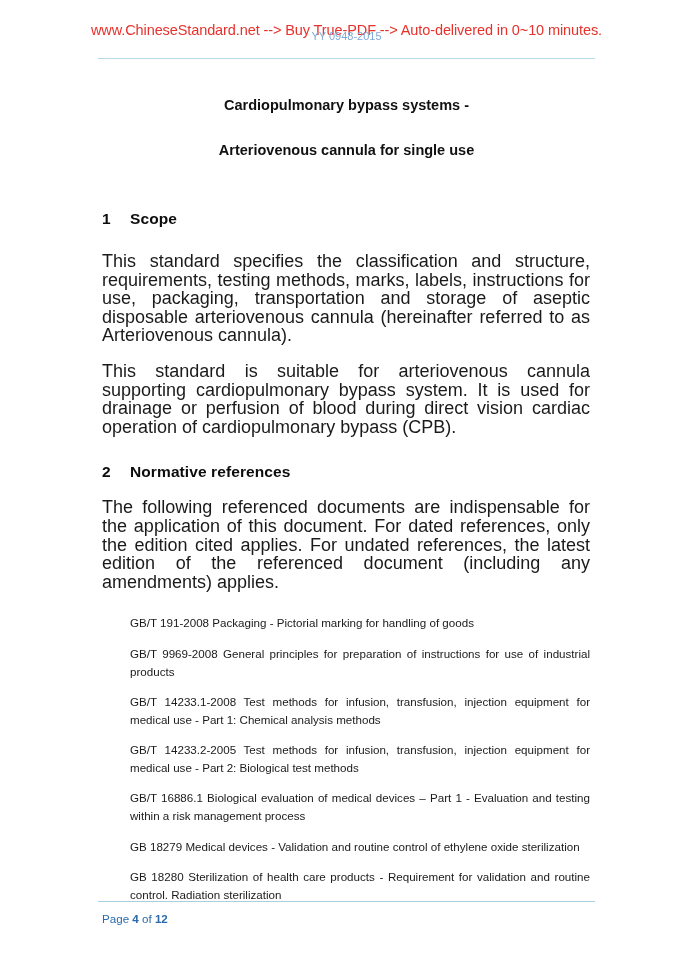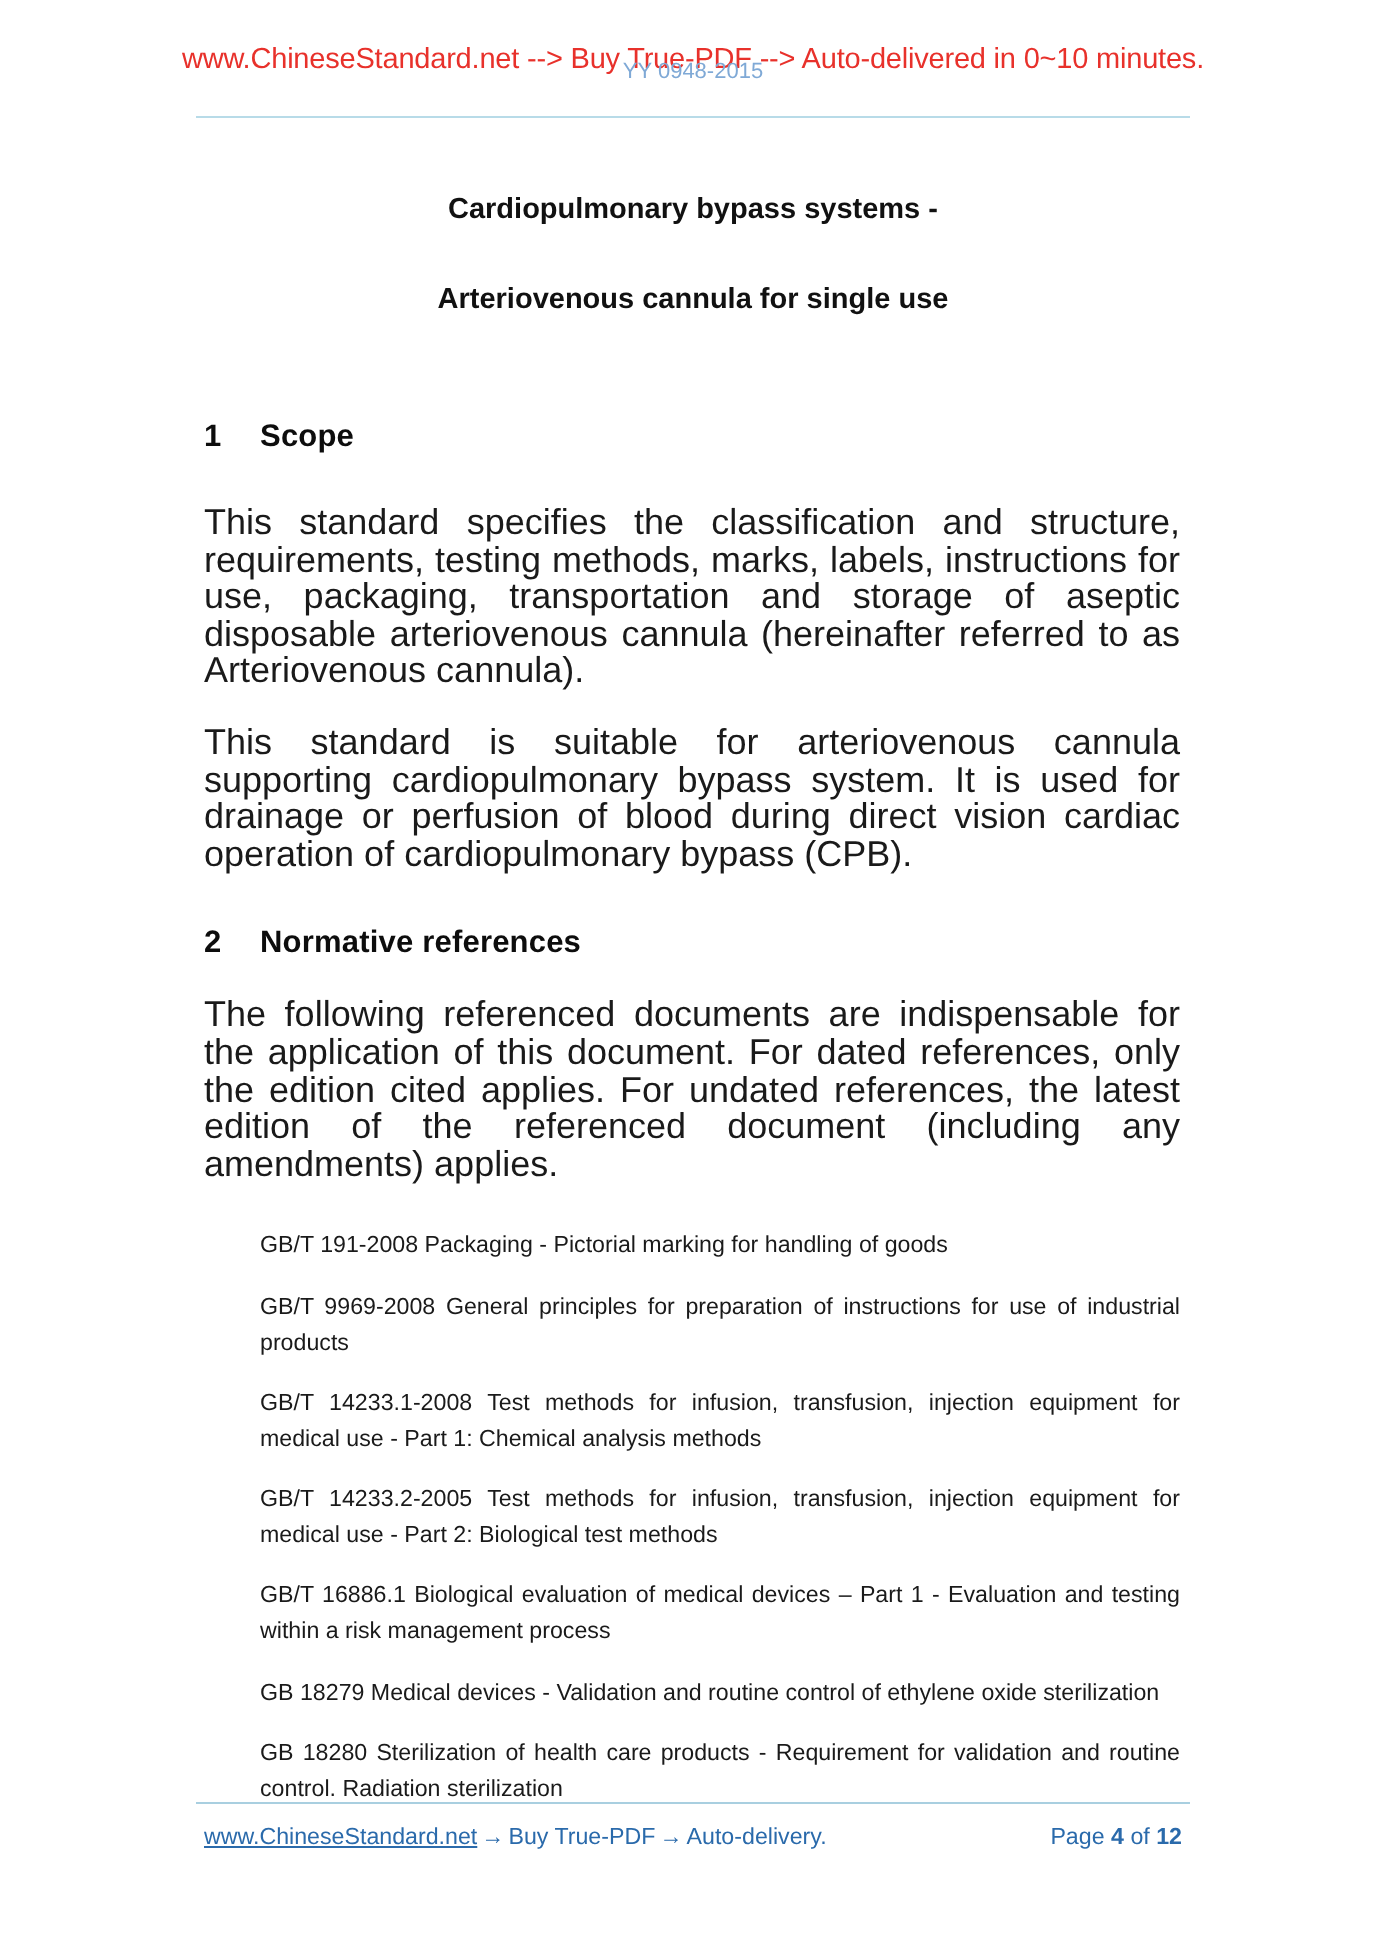--- a/index.html
+++ b/index.html
@@ -164,17 +164,16 @@
       <li>GB/T 16886.1 Biological evaluation of medical devices – Part 1 - Evaluation and testing within a risk management process</li>
       <li>GB 18279 Medical devices - Validation and routine control of ethylene oxide sterilization</li>
       <li>GB 18280 Sterilization of health care products - Requirement for validation and routine control. Radiation sterilization</li>
     </ul>
 
   </div>
 
   <div class="rule rule-bottom"></div>
 
   <div class="footer">
-    <span class="left"><span class="site">www.ChineseStandard.net</span><span class="arrow">→</span><span>Buy True-PDF</span><span class="arrow">→</span><span>Auto-delivery.</span></span>
     <span class="right"><span>Page</span>&nbsp;<b>4</b>&nbsp;<span>of</span>&nbsp;<b>12</b></span>
   </div>
 
 </div>
 
 </body></html>

